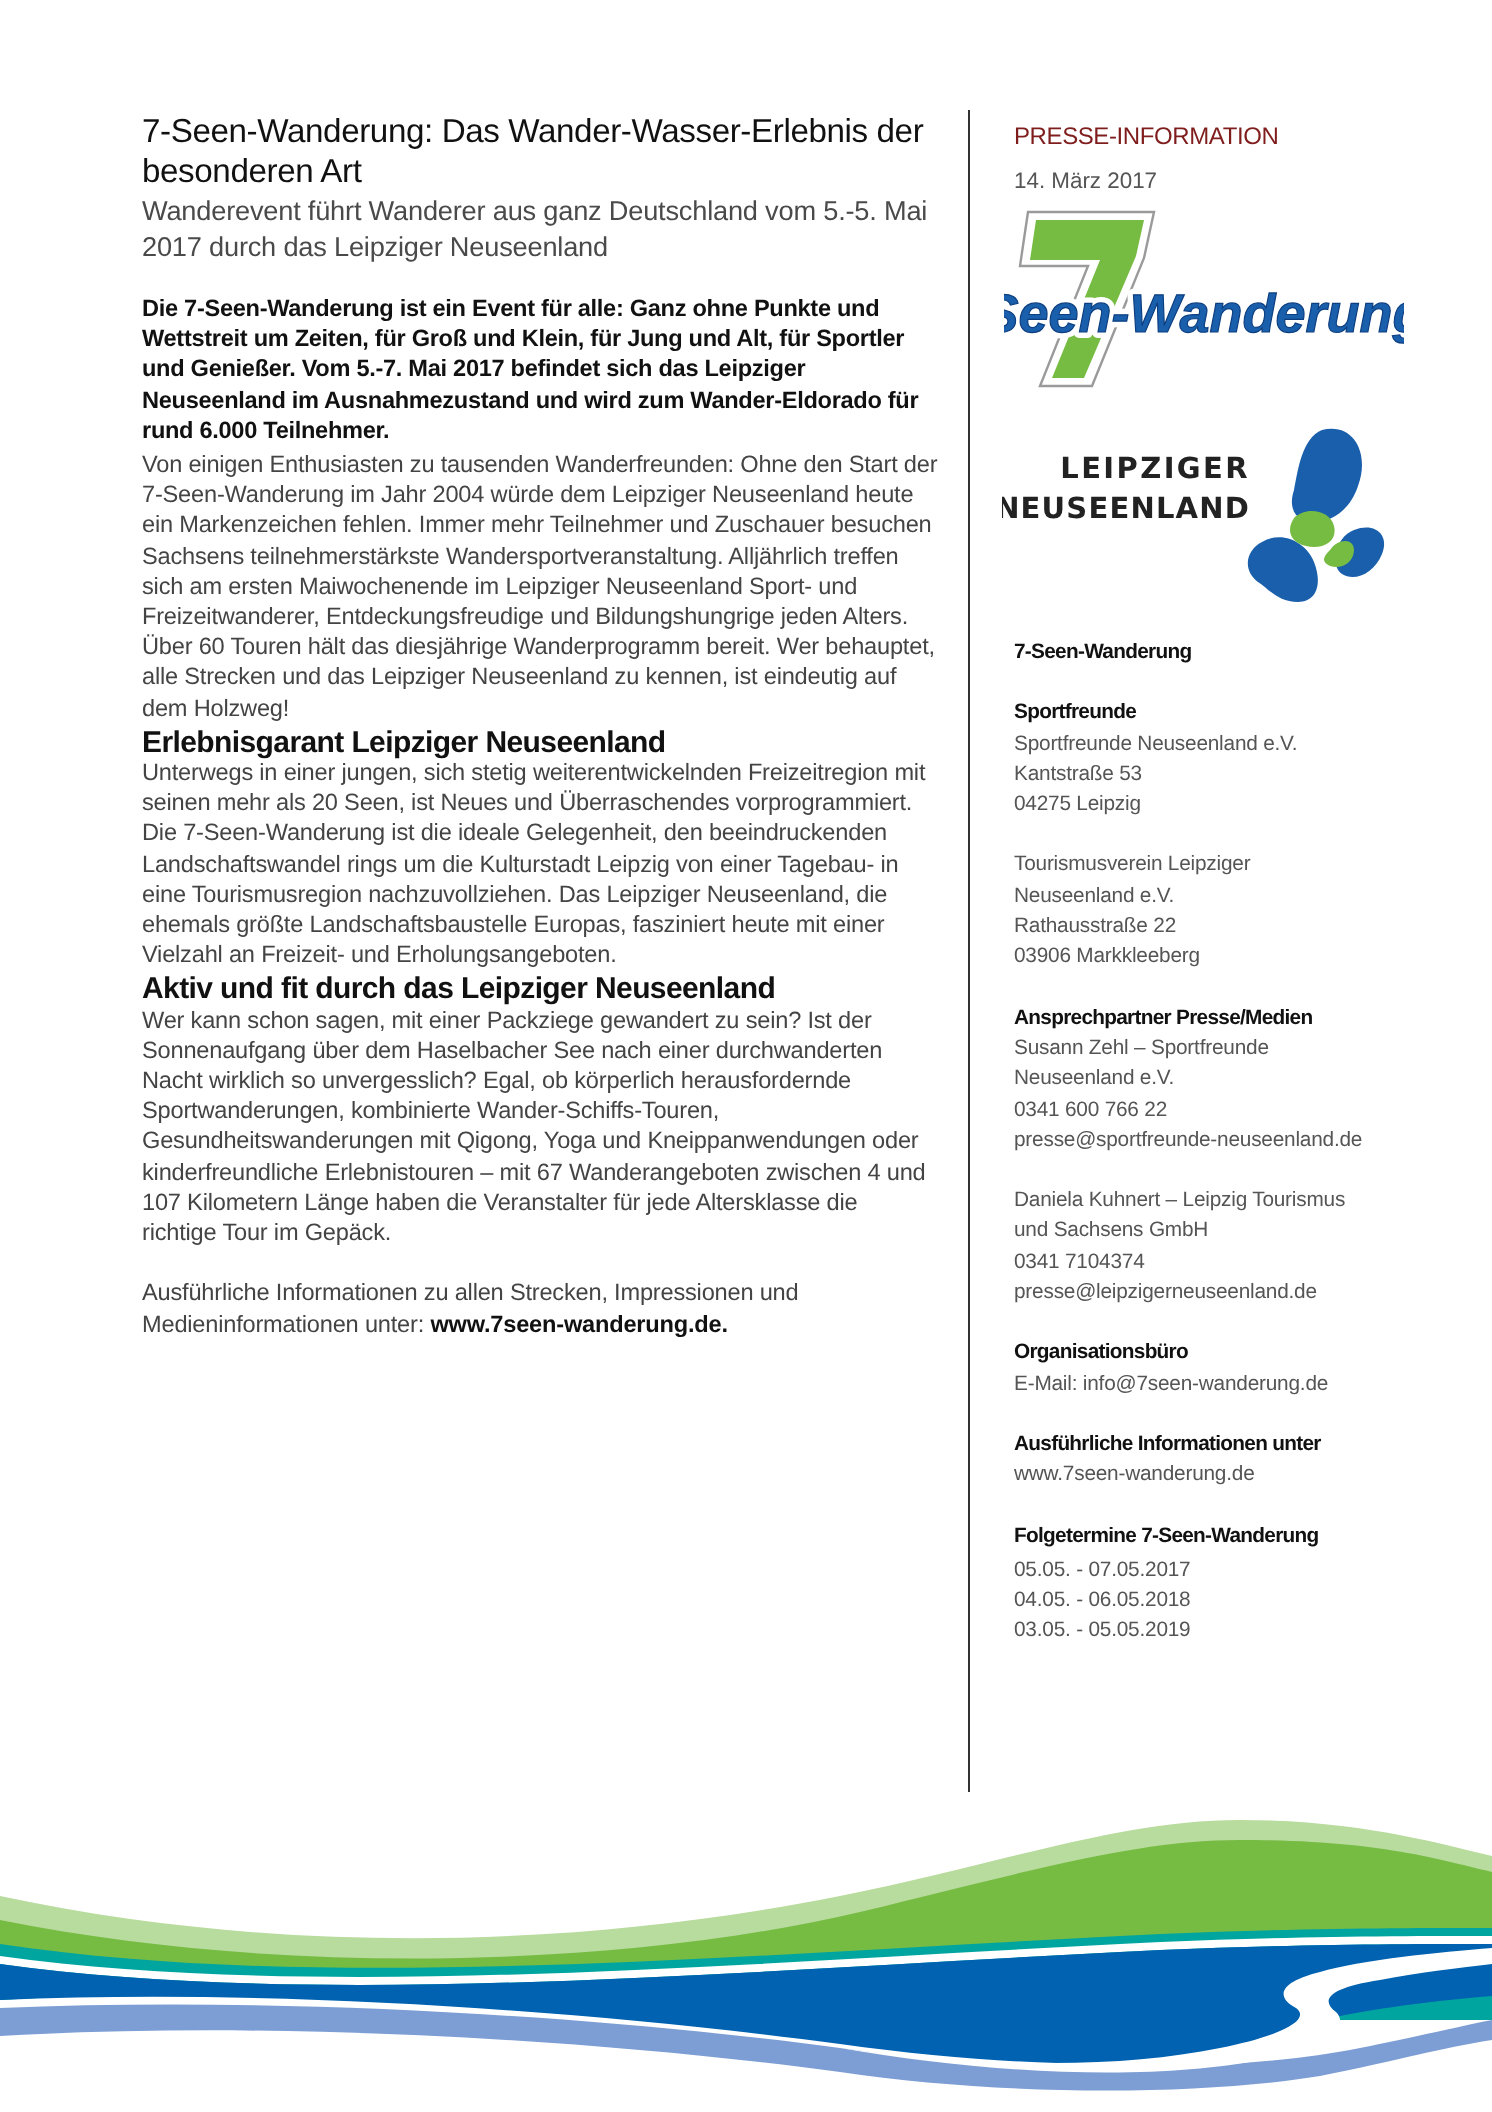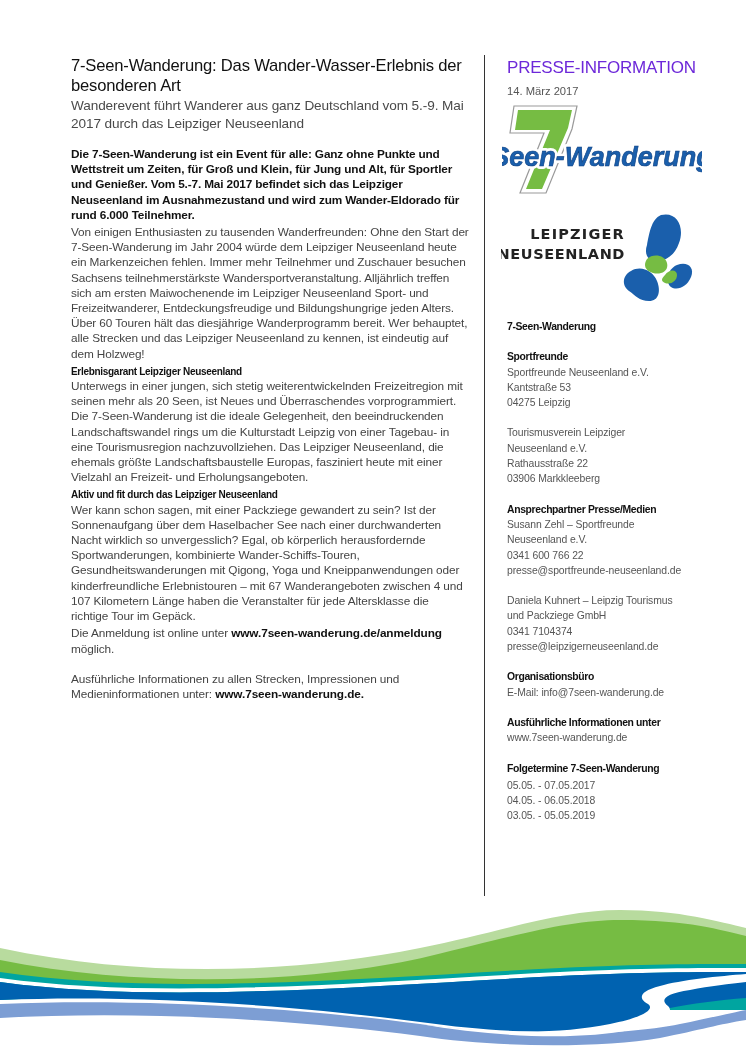--- a/index.html
+++ b/index.html
@@ -5,60 +5,59 @@
     * { margin: 0; padding: 0; box-sizing: border-box; }
     html, body { width: 746px; height: 1056px; background: #ffffff; overflow: hidden; }
     body { position: relative; font-family: "Liberation Sans", sans-serif; color: #3c3c3c; }
 
     .main-col { position: absolute; left: 71px; top: 56px; width: 398px; }
     .headline { font-size: 16.6px; line-height: 20px; color: #111; font-weight: normal; letter-spacing: -0.2px; }
     .subline { font-size: 13.6px; line-height: 18px; color: #4a4a4a; margin-top: 1px; letter-spacing: -0.1px; }
     .lead { font-size: 11.8px; line-height: 15.2px; font-weight: bold; color: #111; margin-top: 14px; letter-spacing: -0.15px; }
     .para { font-size: 11.8px; line-height: 15.2px; color: #444; letter-spacing: -0.1px; }
     .section { margin-top: 2px; }
-    .sec-head { font-size: 10px; line-height: 15.2px; font-weight: bold; color: #111; letter-spacing: -0.3px; }
+    .sec-head { font-size: 15px; line-height: 15.2px; font-weight: bold; color: #111; letter-spacing: -0.3px; }
     .strong-link { font-weight: bold; color: #111; }
 
     .divider { position: absolute; left: 484px; top: 55px; width: 1px; height: 841px; background: #333; }
 
     .side-col { position: absolute; left: 507px; top: 57px; width: 225px; }
-    .press-title { font-size: 17px; line-height: 22px; color: #6d28d9; letter-spacing: -0.2px; }
+    .press-title { font-size: 12px; line-height: 22px; color: #7f1d1d; letter-spacing: -0.2px; }
     .press-date { font-size: 11.2px; line-height: 14px; color: #555; margin-top: 5px; }
 
     .logo7 { position: relative; width: 200px; height: 92px; margin-top: 5px; margin-left: -5px; }
     .logo-ln { position: relative; width: 200px; height: 95px; margin-top: 14px; margin-left: -6px; }
 
     .side-block { font-size: 10.4px; line-height: 15.3px; color: #555; letter-spacing: -0.1px; }
     .side-head { font-size: 10.4px; line-height: 15.3px; color: #111; font-weight: bold; letter-spacing: -0.35px; }
     .gap { margin-top: 15px; }
 
     .wave { position: absolute; left: 0; top: 900px; width: 746px; height: 150px; }
   </style>
 </head>
 <body>
 
 <div class="main-col">
   <h1 class="headline">7-Seen-Wanderung: Das Wander-Wasser-Erlebnis der besonderen Art</h1>
-  <p class="subline">Wanderevent führt Wanderer aus ganz Deutschland vom 5.-9. Mai 2017 durch das Leipziger Neuseenland</p>
+  <p class="subline">Wanderevent führt Wanderer aus ganz Deutschland vom 5.-5. Mai 2017 durch das Leipziger Neuseenland</p>
   <p class="lead">Die 7-Seen-Wanderung ist ein Event für alle: Ganz ohne Punkte und Wettstreit um Zeiten, für Groß und Klein, für Jung und Alt, für Sportler und Genießer. Vom 5.-7. Mai 2017 befindet sich das Leipziger Neuseenland im Ausnahmezustand und wird zum Wander-Eldorado für rund 6.000 Teilnehmer.</p>
 
   <p class="para section">Von einigen Enthusiasten zu tausenden Wanderfreunden: Ohne den Start der 7-Seen-Wanderung im Jahr 2004 würde dem Leipziger Neuseenland heute ein Markenzeichen fehlen. Immer mehr Teilnehmer und Zuschauer besuchen Sachsens teilnehmerstärkste Wandersportveranstaltung. Alljährlich treffen sich am ersten Maiwochenende im Leipziger Neuseenland Sport- und Freizeitwanderer, Entdeckungsfreudige und Bildungshungrige jeden Alters. Über 60 Touren hält das diesjährige Wanderprogramm bereit. Wer behauptet, alle Strecken und das Leipziger Neuseenland zu kennen, ist eindeutig auf dem Holzweg!</p>
 
   <div class="section">
     <div class="sec-head">Erlebnisgarant Leipziger Neuseenland</div>
     <p class="para">Unterwegs in einer jungen, sich stetig weiterentwickelnden Freizeitregion mit seinen mehr als 20 Seen, ist Neues und Überraschendes vorprogrammiert. Die 7-Seen-Wanderung ist die ideale Gelegenheit, den beeindruckenden Landschaftswandel rings um die Kulturstadt Leipzig von einer Tagebau- in eine Tourismusregion nachzuvollziehen. Das Leipziger Neuseenland, die ehemals größte Landschaftsbaustelle Europas, fasziniert heute mit einer Vielzahl an Freizeit- und Erholungsangeboten.</p>
   </div>
 
   <div class="section">
     <div class="sec-head">Aktiv und fit durch das Leipziger Neuseenland</div>
     <p class="para">Wer kann schon sagen, mit einer Packziege gewandert zu sein? Ist der Sonnenaufgang über dem Haselbacher See nach einer durchwanderten Nacht wirklich so unvergesslich?  Egal, ob körperlich herausfordernde Sportwanderungen, kombinierte Wander-Schiffs-Touren, Gesundheitswanderungen mit Qigong, Yoga und Kneippanwendungen oder kinderfreundliche Erlebnistouren – mit 67 Wanderangeboten zwischen 4 und 107 Kilometern Länge haben die Veranstalter für jede Altersklasse die richtige Tour im Gepäck.</p>
   </div>
 
   <div class="section">
-    <p class="para"><span>Die Anmeldung ist online unter </span><span class="strong-link">www.7seen-wanderung.de/anmeldung</span><span> möglich.</span></p>
     <p class="para" style="margin-top:15px"><span>Ausführliche Informationen zu allen Strecken, Impressionen und Medieninformationen unter: </span><span class="strong-link">www.7seen-wanderung.de.</span></p>
   </div>
 </div>
 
 <div class="divider"></div>
 
 <div class="side-col">
   <div class="press-title">PRESSE-INFORMATION</div>
   <div class="press-date">14. März 2017</div>
 
@@ -102,21 +101,21 @@
     <div>03906 Markkleeberg</div>
   </div>
 
   <div class="side-block gap">
     <div class="side-head">Ansprechpartner Presse/Medien</div>
     <div>Susann Zehl – Sportfreunde</div>
     <div>Neuseenland e.V.</div>
     <div>0341 600 766 22</div>
     <div>presse@sportfreunde-neuseenland.de</div>
     <div class="gap">Daniela Kuhnert – Leipzig Tourismus</div>
-    <div>und Packziege GmbH</div>
+    <div>und Sachsens GmbH</div>
     <div>0341 7104374</div>
     <div>presse@leipzigerneuseenland.de</div>
   </div>
 
   <div class="side-block gap">
     <div class="side-head">Organisationsbüro</div>
     <div>E-Mail: info@7seen-wanderung.de</div>
   </div>
 
   <div class="side-block gap">

